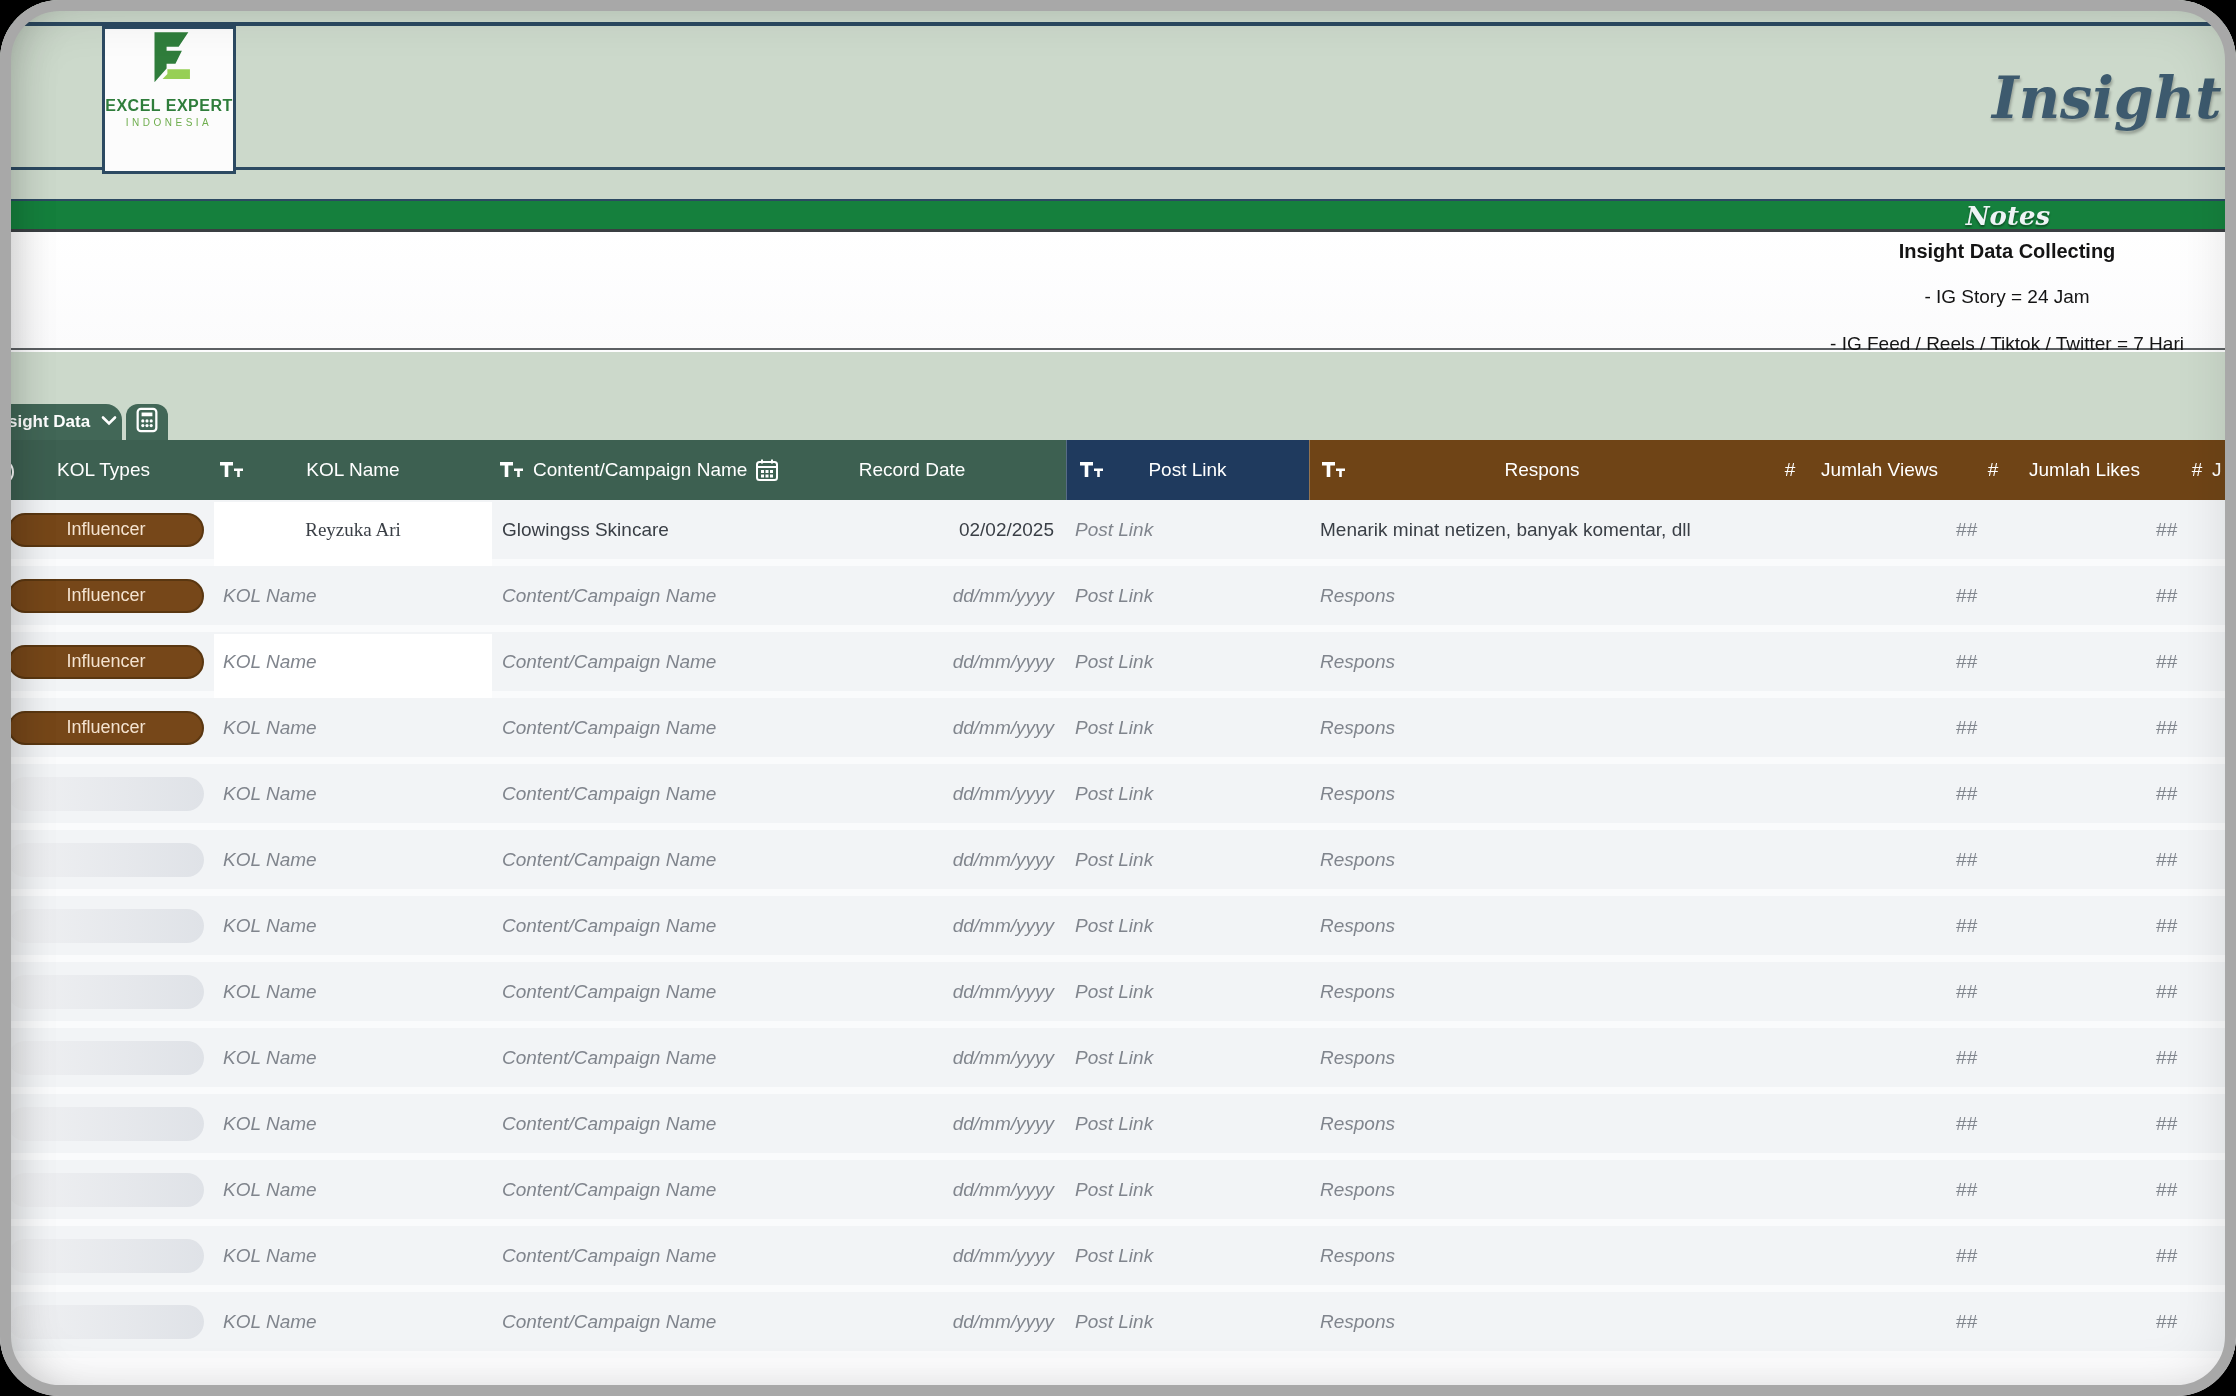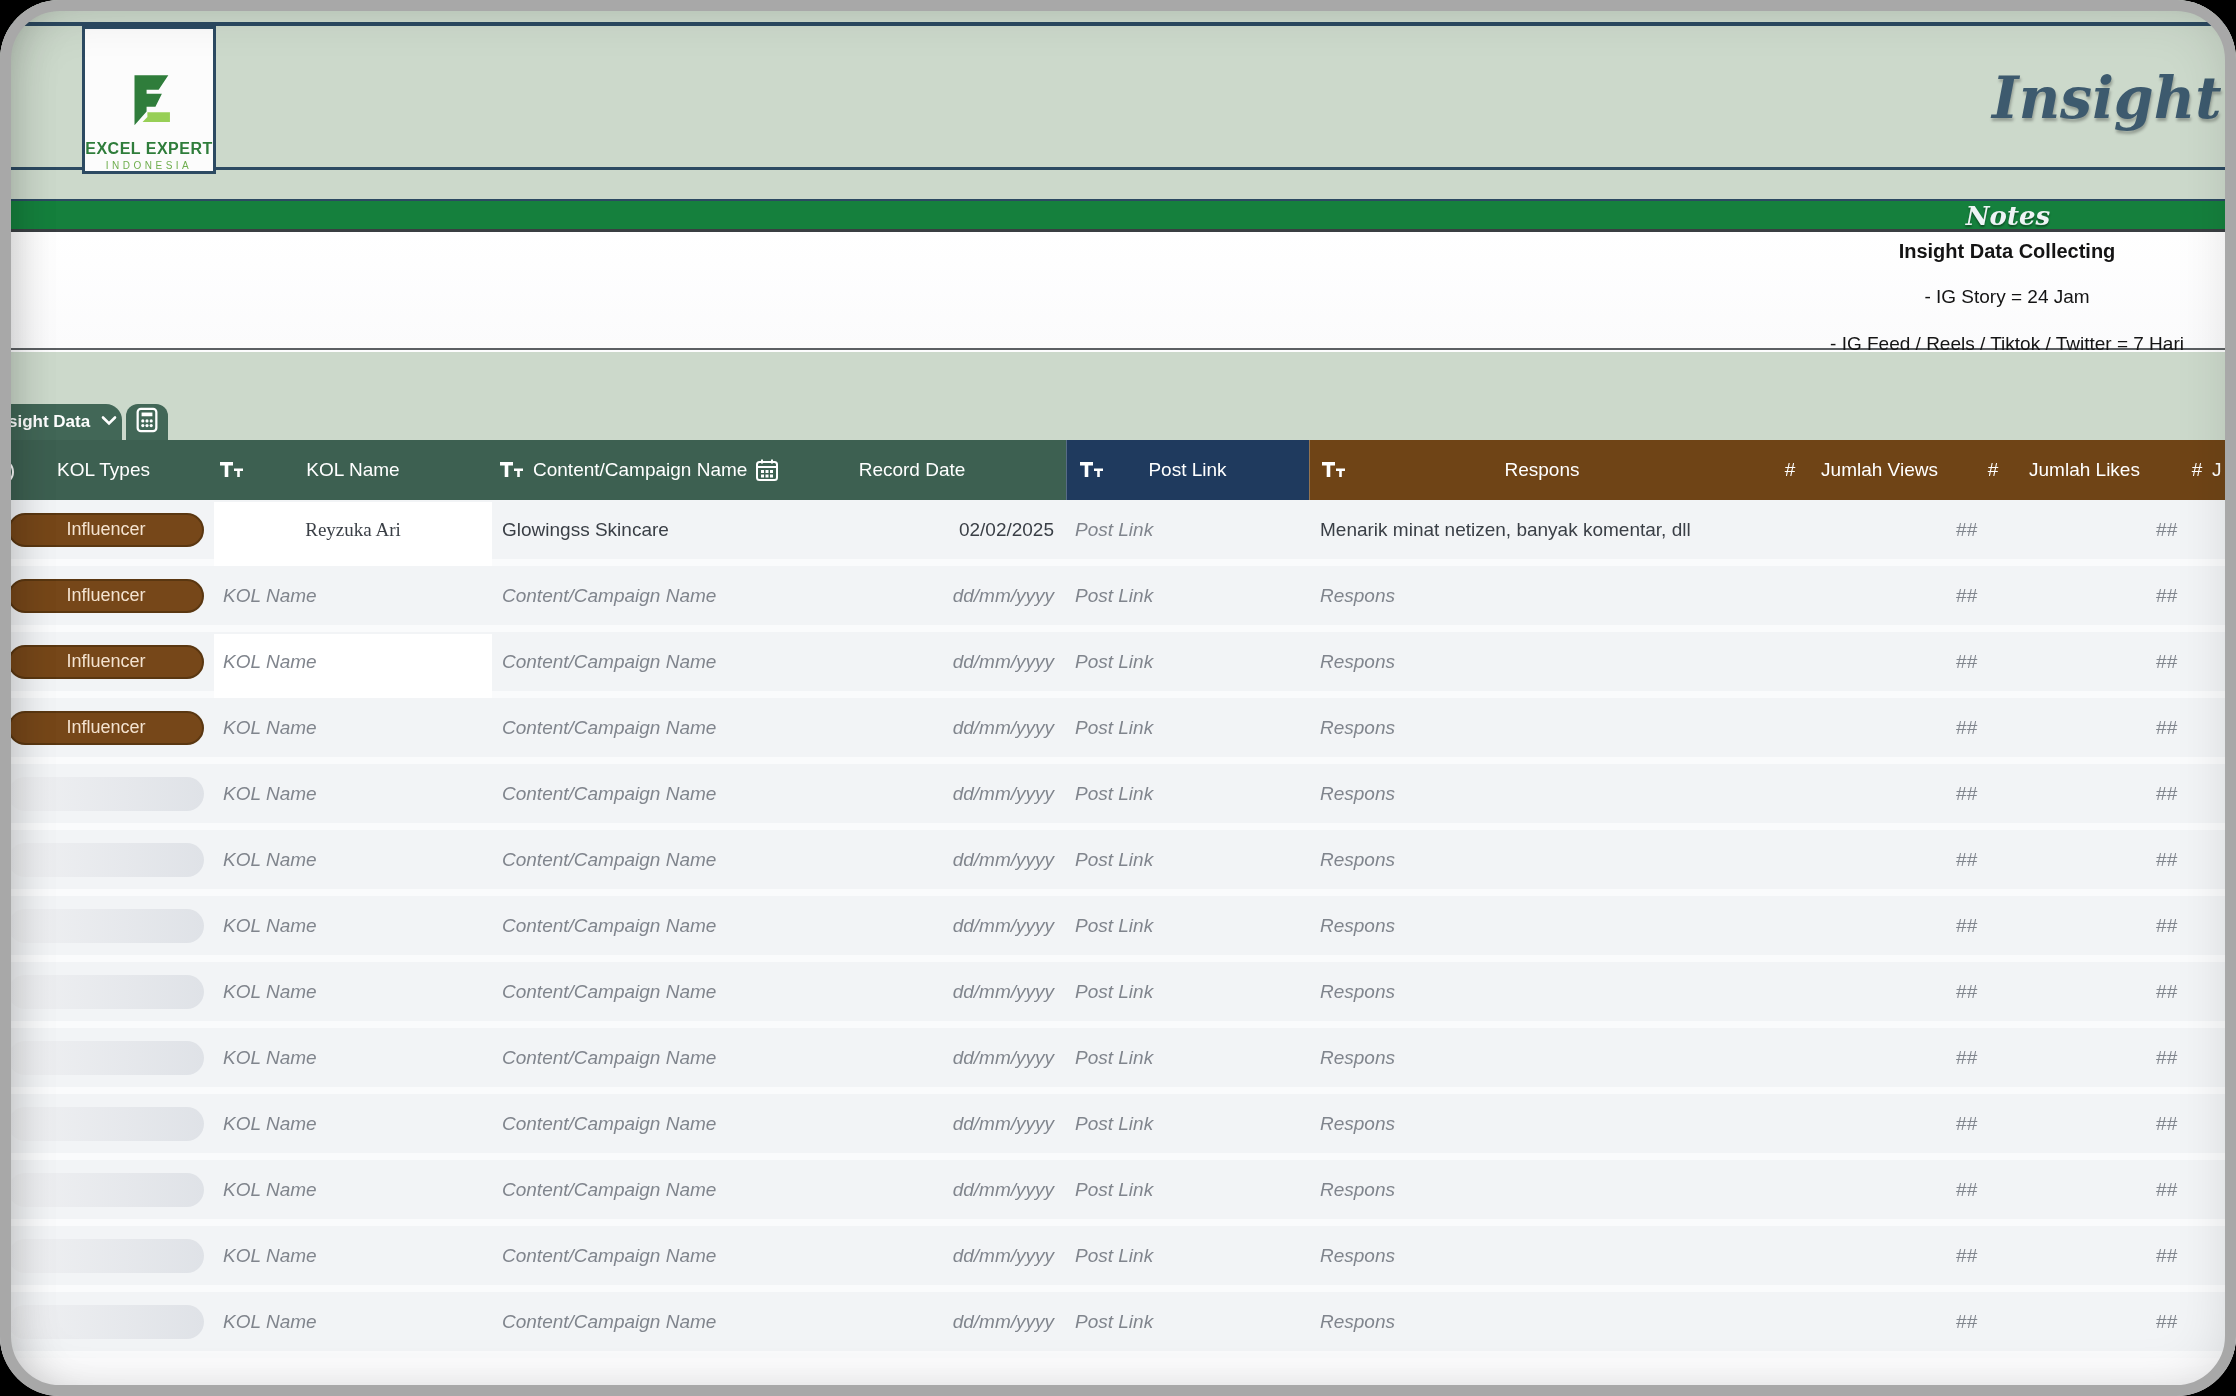--- a/index.html
+++ b/index.html
@@ -8,23 +8,23 @@
   
   .frame{position:absolute;inset:0;border-radius:60px;overflow:hidden;background:#fdfdfe;}
   .frame-ring{position:absolute;inset:0;border-radius:60px;border:11px solid #a8a8a8;
        pointer-events:none;z-index:60;}
   .frame-shadow{position:absolute;inset:0;border-radius:60px;pointer-events:none;z-index:55;
        box-shadow:inset 0 0 60px rgba(0,0,0,.16), inset 28px 0 50px -22px rgba(0,0,0,.22);}
   
   .topbar{position:absolute;left:0;top:0;width:100%;height:199px;background:#ccd9cb;}
   .topline{position:absolute;left:0;top:22px;width:100%;height:4px;background:#2c4a62;}
   .botline{position:absolute;left:0;top:167px;width:100%;height:3px;background:#2c4a62;}
-  .logo-box{position:absolute;left:82px;top:26px;width:128px;height:142px;background:#fcfcfc;
+  .logo-box{position:absolute;left:102px;top:26px;width:128px;height:142px;background:#fcfcfc;
        border:3px solid #2c4a62;display:flex;flex-direction:column;align-items:center;
-       justify-content:flex-end;gap:2px;}
+       justify-content:flex-start;gap:2px;}
   .brand-name{color:#2f7d3b;font-weight:bold;font-size:16px;letter-spacing:.5px;margin-top:4px;}
   .brand-sub{color:#6fae4e;font-size:10px;letter-spacing:3.5px;}
   .app-title{position:absolute;left:1992px;top:64px;white-space:nowrap;
        font-family:"DejaVu Serif",serif;font-style:italic;font-weight:bold;font-size:57px;
        color:#3d5a6e;text-shadow:1px 3px 3px rgba(0,0,0,.28);}
   
   .notes-bar{position:absolute;left:0;top:199px;width:100%;height:33px;background:#15803d;
        border-top:2px solid #2c4a62;border-bottom:3px solid #3a3f42;box-sizing:border-box;}
   .notes-label{position:absolute;left:1808px;top:-2px;width:400px;height:33px;display:flex;
        align-items:center;justify-content:center;font-family:"DejaVu Serif",serif;

